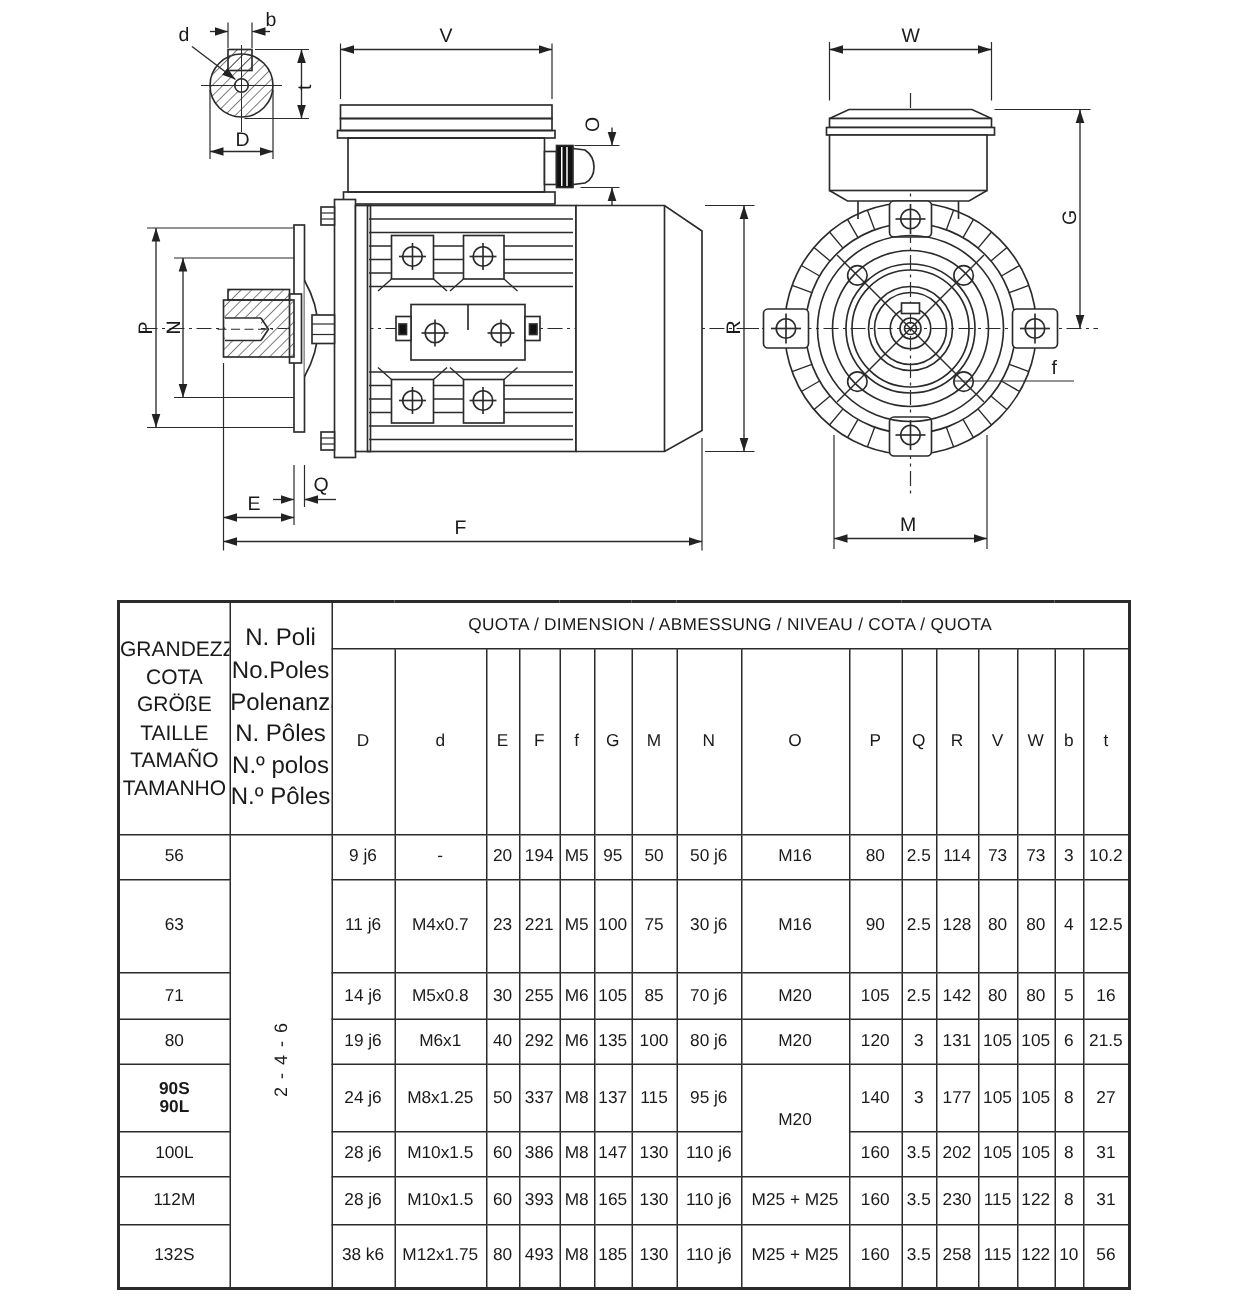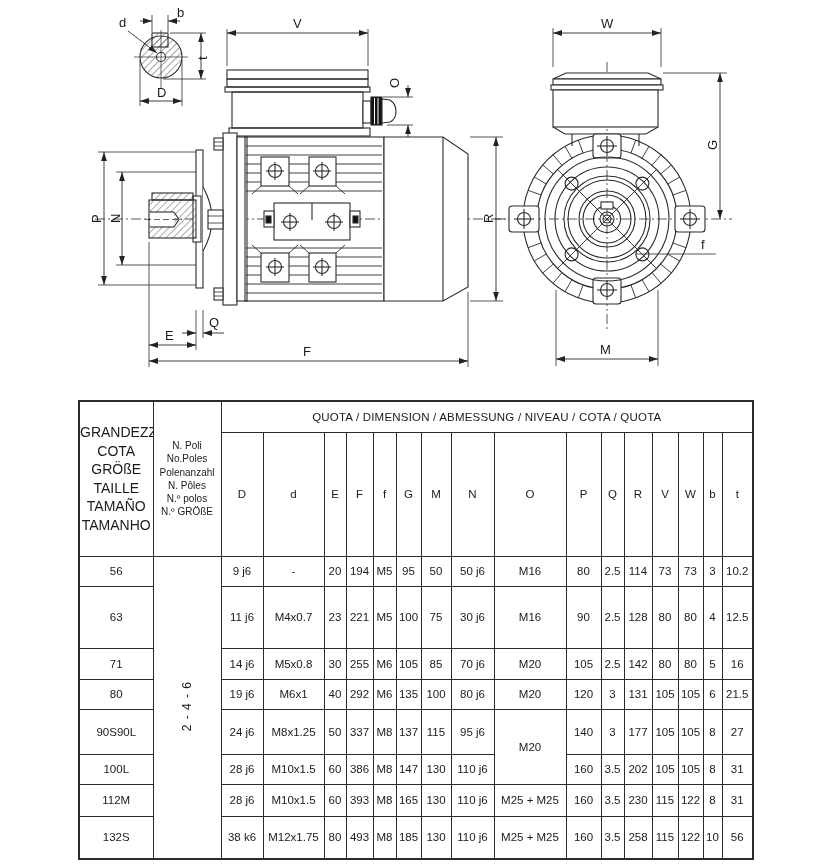--- a/index.html
+++ b/index.html
@@ -7,26 +7,26 @@
         font-family:"Liberation Sans",sans-serif;color:#1a1a1a;overflow:hidden;}
   svg text{font-family:"Liberation Sans",sans-serif;font-size:13px;fill:#1a1a1a;}
   
   #dim-table{position:absolute;left:78px;top:400px;width:674px;
              border-collapse:collapse;table-layout:fixed;background:#fff;}
   #dim-table td,#dim-table th{border:1px solid #2b2b2b;padding:0;text-align:center;
              vertical-align:middle;font-weight:normal;font-size:11.5px;color:#1a1a1a;
              overflow:hidden;}
   #dim-table{border:2px solid #2b2b2b;}
   .hdr-size div{font-size:14px;line-height:1.32;}
-  .hdr-poles div{font-size:10px;line-height:1.32;}
+  .hdr-poles div{font-size:16px;line-height:1.32;}
   .quota-row{font-size:11.5px;letter-spacing:.2px;}
   .col-letter{font-size:12.5px;}
   .size-cell{font-size:12px;}
-  .size-two{display:flex;flex-direction:row;justify-content:center;
-            height:100%;padding:5px 0;box-sizing:border-box;}
+  .size-two{display:flex;flex-direction:column;justify-content:center;
+            height:100%;padding:5px 0;box-sizing:border-box;font-weight:bold;}
   .vert{writing-mode:vertical-rl;transform:rotate(180deg);display:inline-block;
         font-size:12px;letter-spacing:1px;}
 </style>
 </head>
 <body>
 
 <div id="page">
 
 
 <svg width="826" height="398" viewBox="0 0 826 398">
@@ -324,21 +324,21 @@
       <div>TAILLE</div>
       <div>TAMAÑO</div>
       <div>TAMANHO</div>
     </th>
     <th rowspan="2" class="hdr-poles">
       <div>N. Poli</div>
       <div>No.Poles</div>
       <div>Polenanzahl</div>
       <div>N. Pôles</div>
       <div>N.º polos</div>
-      <div>N.º GRÖßE</div>
+      <div>N.º Pôles</div>
     </th>
     <th colspan="16" class="quota-row">QUOTA / DIMENSION / ABMESSUNG / NIVEAU / COTA / QUOTA</th>
   </tr>
   <tr style="height:124px">
     <th class="col-letter">D</th>
     <th class="col-letter">d</th>
     <th class="col-letter">E</th>
     <th class="col-letter">F</th>
     <th class="col-letter">f</th>
     <th class="col-letter">G</th>

